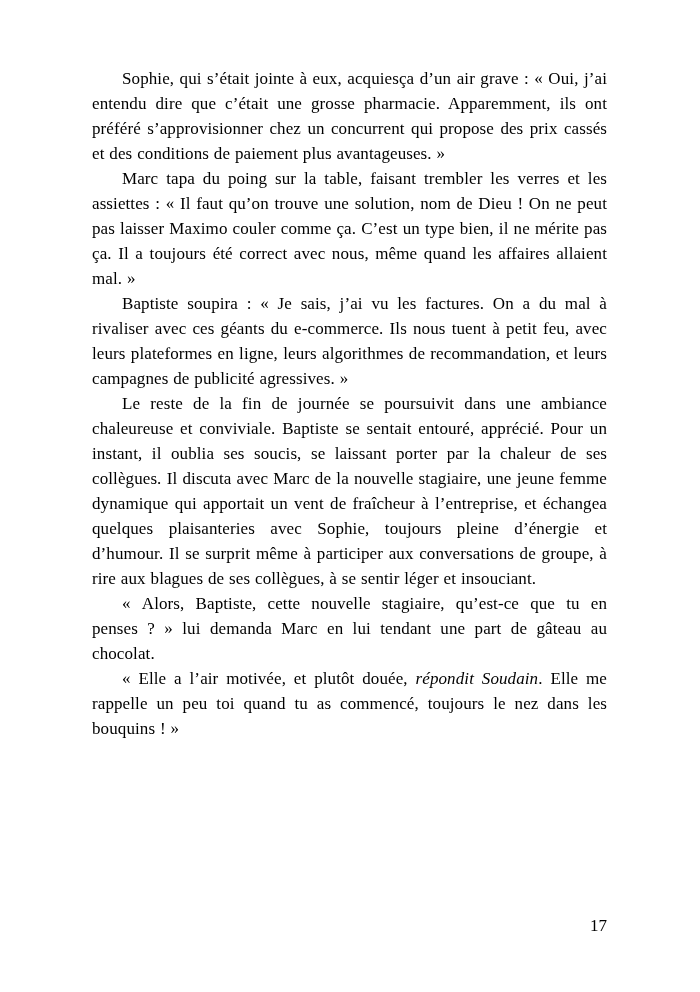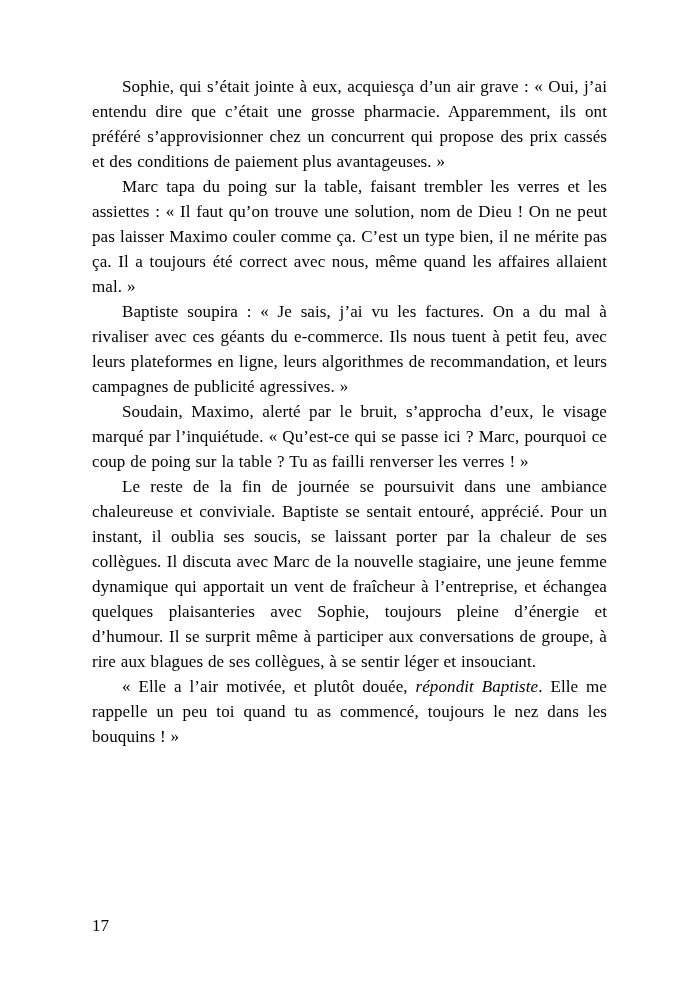--- a/index.html
+++ b/index.html
@@ -18,50 +18,50 @@
   .sheet {
     position: absolute;
     inset: 0;
     background: #ffffff;
   }
   .text-block {
     position: absolute;
     top: 66px;
     left: 92px;
     width: 515px;
-    margin-top: 8px;
   }
   .para {
     margin: 0;
     padding: 0;
     font-size: 17px;
     line-height: 25px;
     text-align: justify;
     text-indent: 30px;
     letter-spacing: 0.1px;
     word-spacing: 0.5px;
   }
   .italic {
     font-style: italic;
   }
   .page-number {
     position: absolute;
     top: 913px;
     left: 92px;
     width: 515px;
+    text-align: right;
     font-size: 17px;
     line-height: 25px;
   }
 </style>
 </head>
 <body>
 
 <div class="sheet">
   <main class="text-block">
     <p class="para"><span>Sophie, qui s’était jointe à eux, acquiesça d’un air grave&nbsp;: «&nbsp;Oui, j’ai entendu dire que c’était une grosse pharmacie. Apparemment, ils ont préféré s’approvisionner chez un concurrent qui propose des prix cassés et des conditions de paiement plus avantageuses.&nbsp;»</span></p>
     <p class="para"><span>Marc tapa du poing sur la table, faisant trembler les verres et les assiettes&nbsp;: «&nbsp;Il faut qu’on trouve une solution, nom de Dieu&nbsp;! On ne peut pas laisser Maximo couler comme ça. C’est un type bien, il ne mérite pas ça. Il a toujours été correct avec nous, même quand les affaires allaient mal.&nbsp;»</span></p>
     <p class="para"><span>Baptiste soupira&nbsp;: «&nbsp;Je sais, j’ai vu les factures. On a du mal à rivaliser avec ces géants du e-commerce. Ils nous tuent à petit feu, avec leurs plateformes en ligne, leurs algorithmes de recommandation, et leurs campagnes de publicité agressives.&nbsp;»</span></p>
-    <p class="para"><span>Soudain, Maximo, alerté par le bruit, s’approcha d’eux, le visage marqué par l’inquiétude. «&nbsp;Qu’est-ce qui se passe ici&nbsp;? Marc, pourquoi ce coup de poing sur la table&nbsp;? Tu as failli renverser les verres&nbsp;!&nbsp;»</span></p>
     <p class="para"><span>Le reste de la fin de journée se poursuivit dans une ambiance chaleureuse et conviviale. Baptiste se sentait entouré, apprécié. Pour un instant, il oublia ses soucis, se laissant porter par la chaleur de ses collègues. Il discuta avec Marc de la nouvelle stagiaire, une jeune femme dynamique qui apportait un vent de fraîcheur à l’entreprise, et échangea quelques plaisanteries avec Sophie, toujours pleine d’énergie et d’humour. Il se surprit même à participer aux conversations de groupe, à rire aux blagues de ses collègues, à se sentir léger et insouciant.</span></p>
-    <p class="para"><span>«&nbsp;Elle a l’air motivée, et plutôt douée, </span><span class="italic">répondit Baptiste</span><span>. Elle me rappelle un peu toi quand tu as commencé, toujours le nez dans les bouquins&nbsp;!&nbsp;»</span></p>
+    <p class="para"><span>«&nbsp;Alors, Baptiste, cette nouvelle stagiaire, qu’est-ce que tu en penses&nbsp;?&nbsp;» lui demanda Marc en lui tendant une part de gâteau au chocolat.</span></p>
+    <p class="para"><span>«&nbsp;Elle a l’air motivée, et plutôt douée, </span><span class="italic">répondit Soudain</span><span>. Elle me rappelle un peu toi quand tu as commencé, toujours le nez dans les bouquins&nbsp;!&nbsp;»</span></p>
   </main>
   <div class="page-number">17</div>
 </div>
 
 </body></html>

